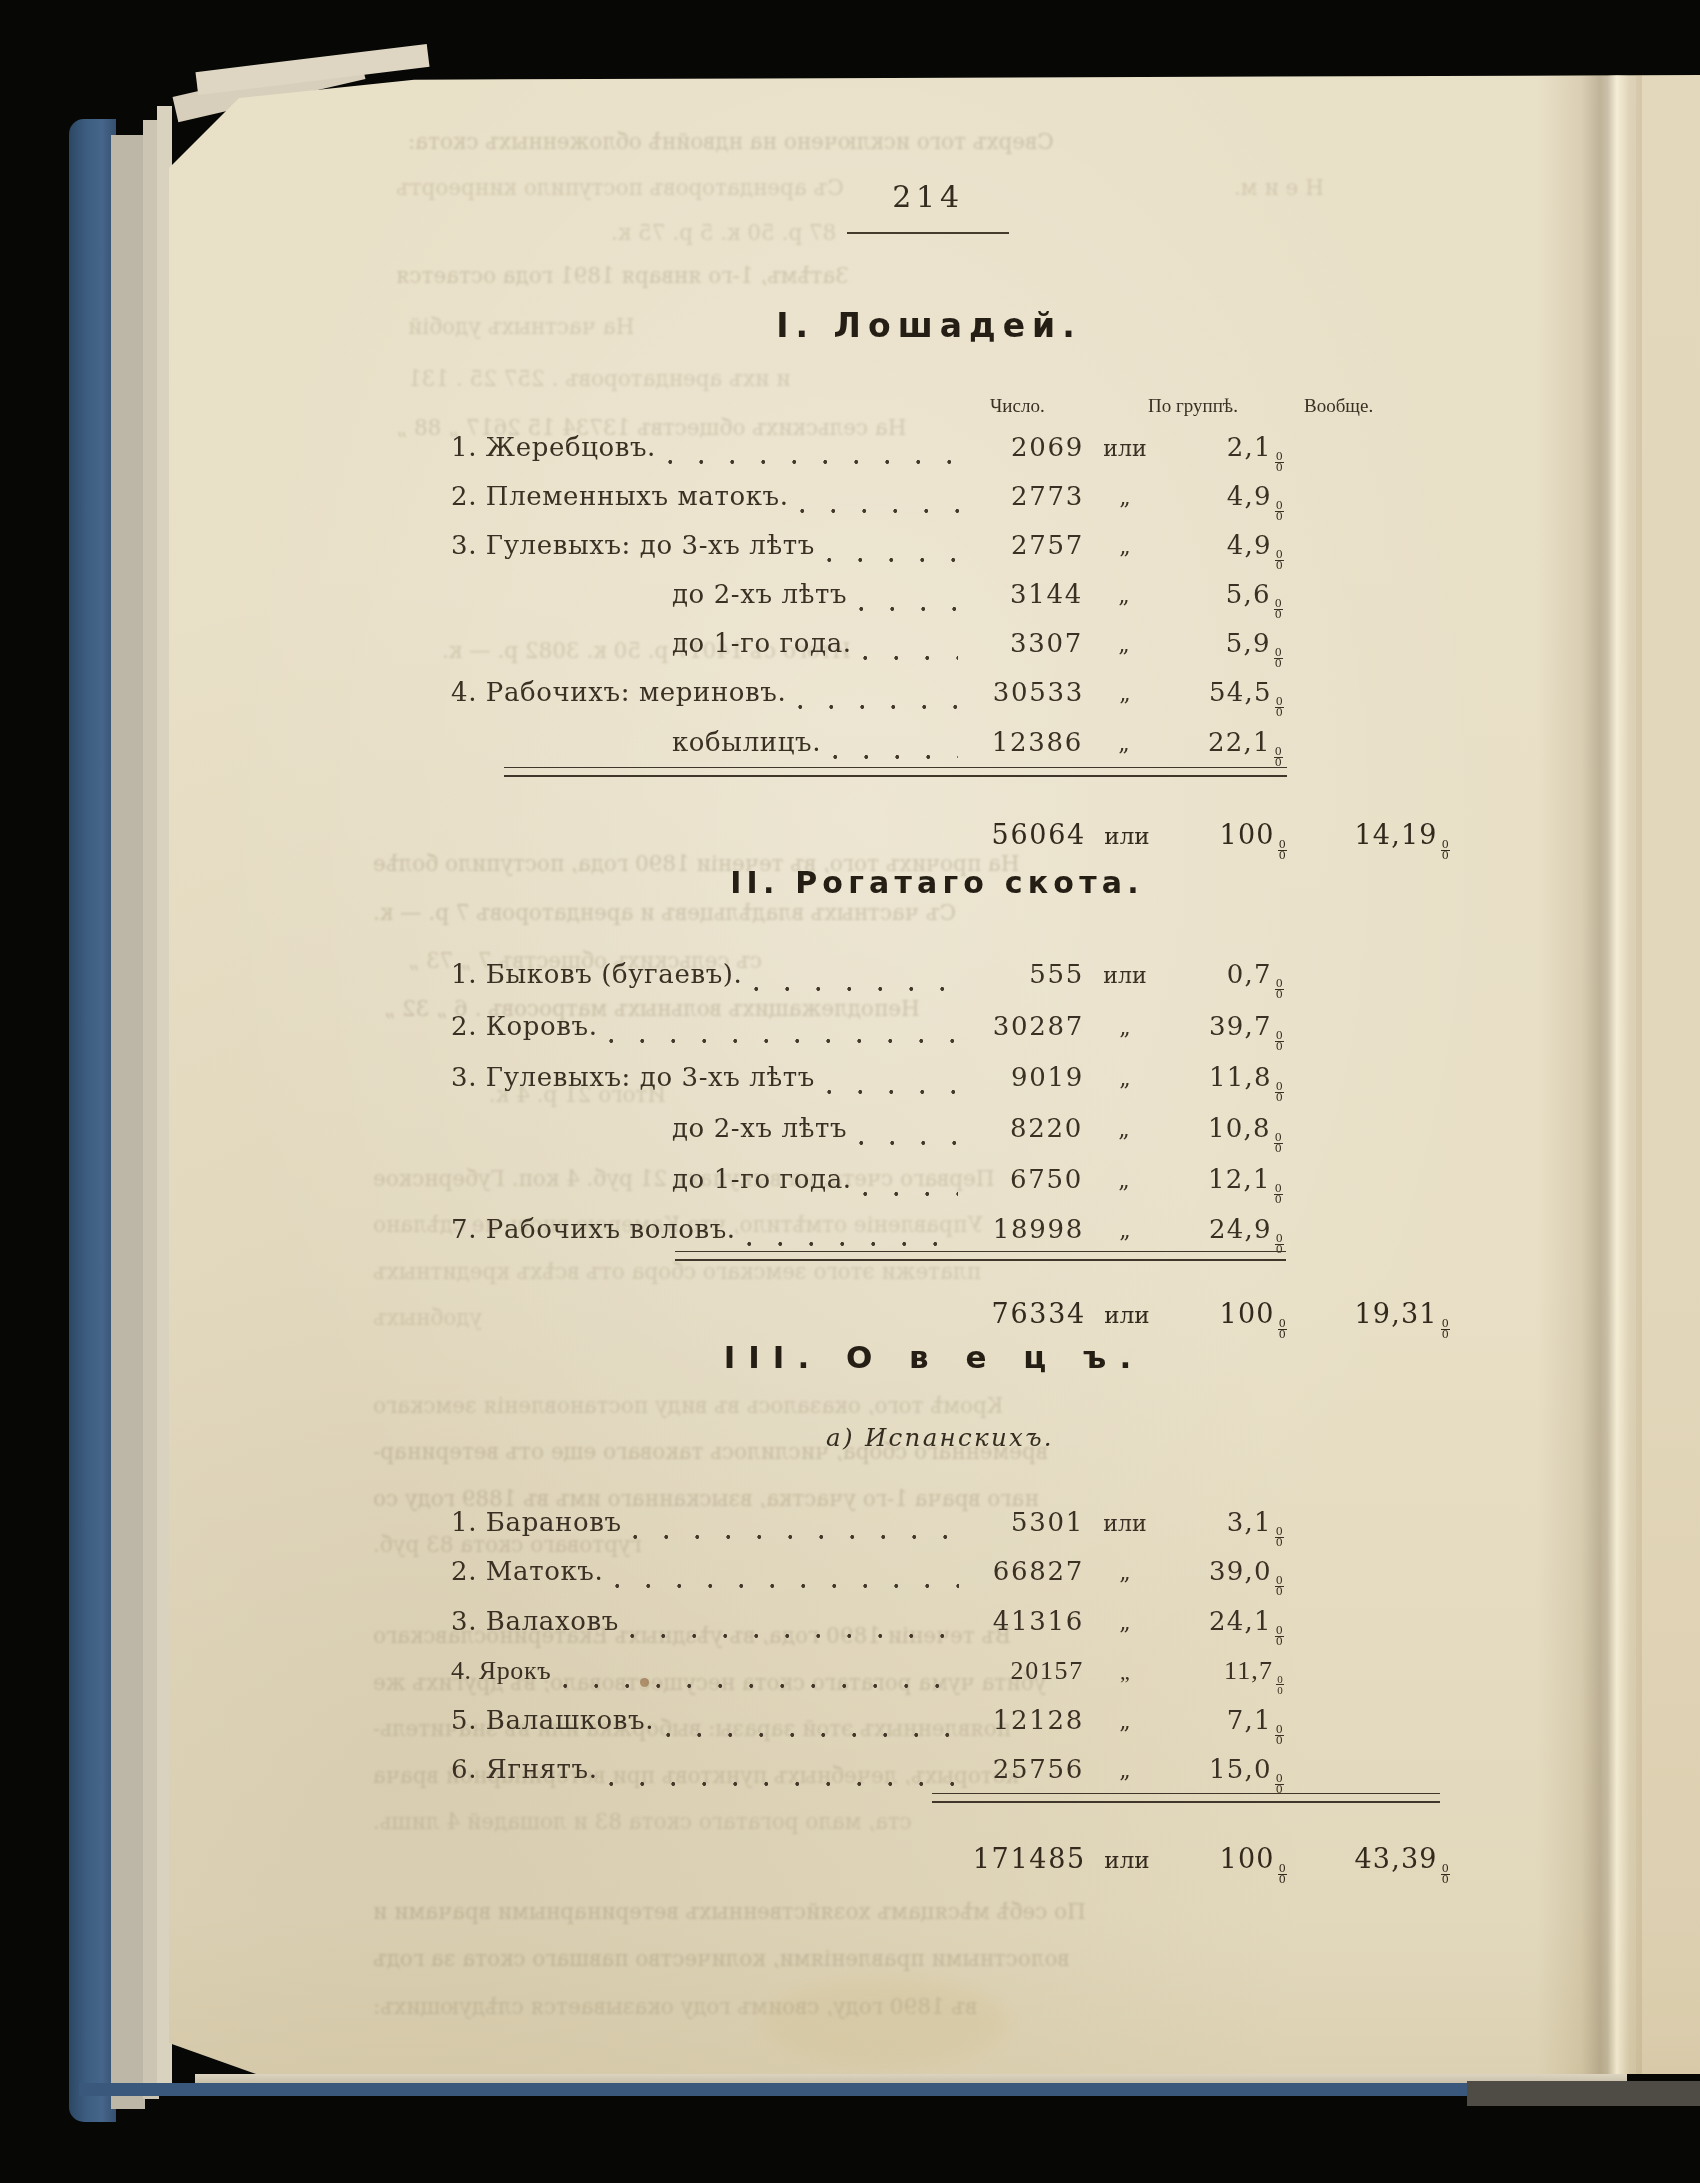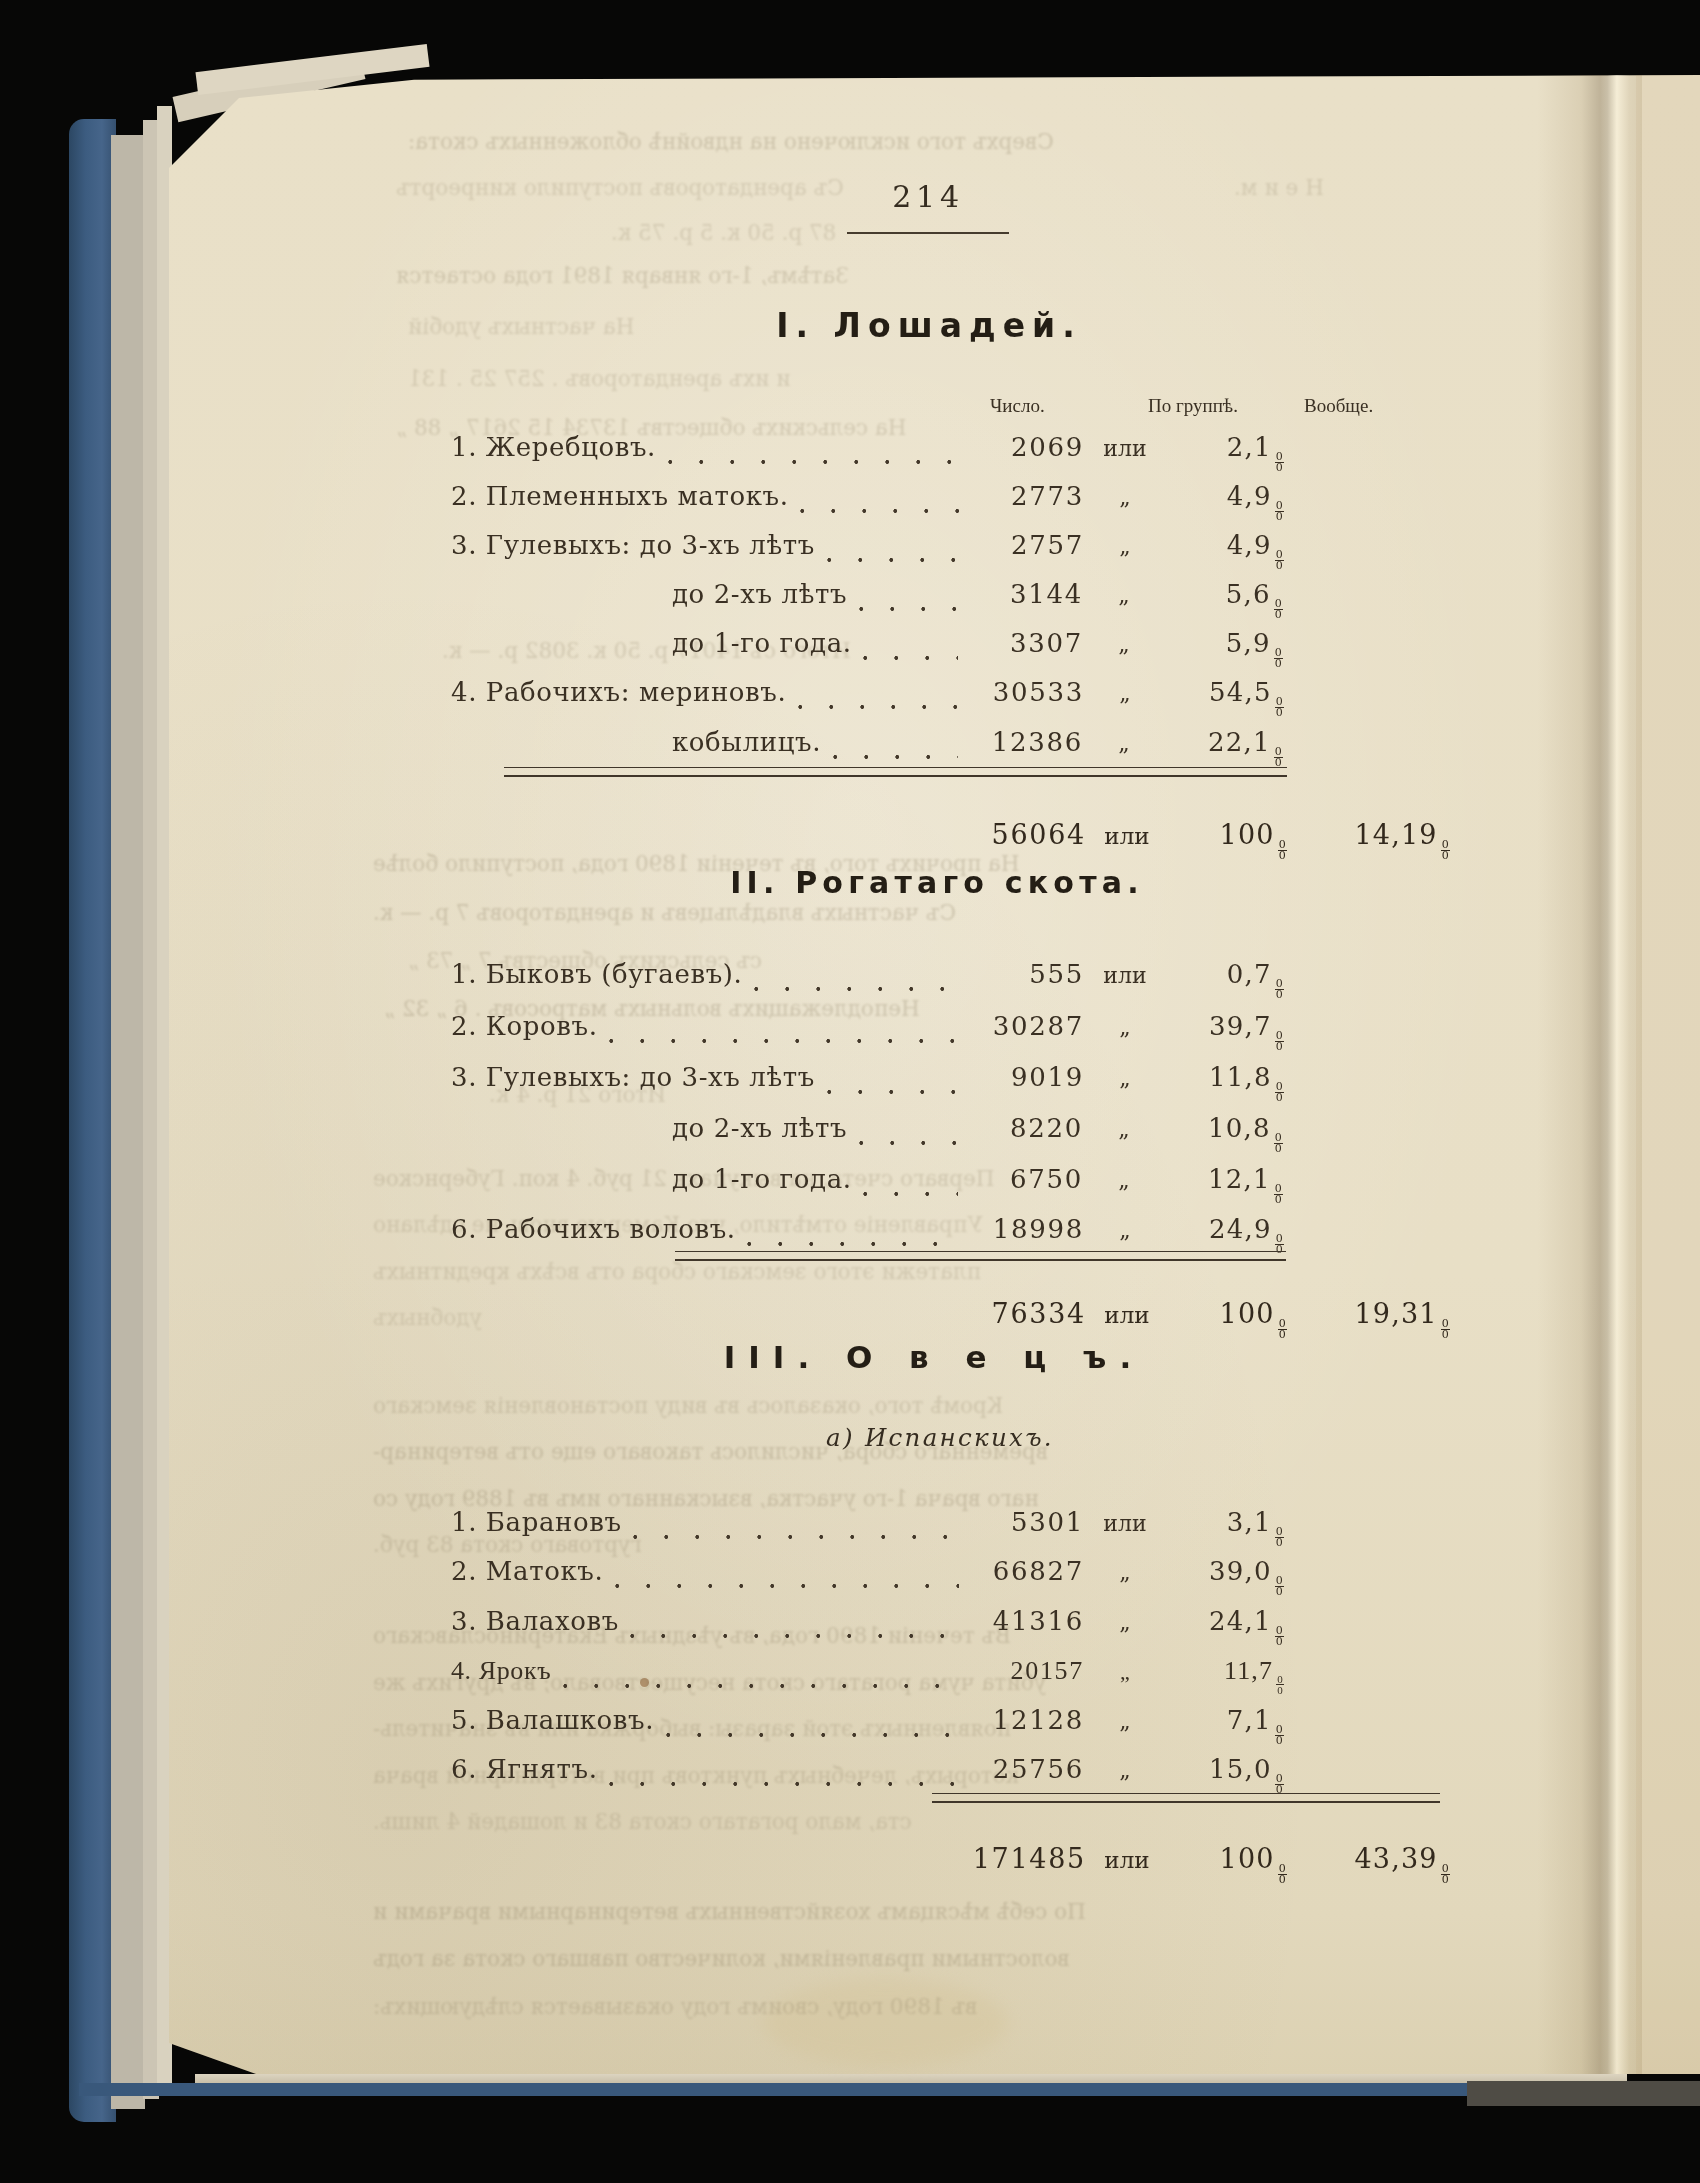--- a/index.html
+++ b/index.html
@@ -315,21 +315,21 @@
           <span class="lbl">до 1-го года.</span>
           <div class="leader"></div>
           <span class="num">6750</span>
           <span class="conn">„</span>
           <span class="grp">12,1<span class="pct-mark">
               <span class="t">0</span>
               <span class="b">0</span>
             </span></span>
         </div>
         <div class="row" style="left: 451px; width: 833px; top: 1214px;">
-          <span class="lbl">6. Рабочихъ воловъ.</span>
+          <span class="lbl">7. Рабочихъ воловъ.</span>
           <div class="leader"></div>
           <span class="num">18998</span>
           <span class="conn">„</span>
           <span class="grp">24,9<span class="pct-mark">
               <span class="t">0</span>
               <span class="b">0</span>
             </span></span>
         </div>
         <div class="rule2" style="left: 675px; width: 611px; top: 1251px;"></div>
         <div class="total" style="top: 1270px;">

